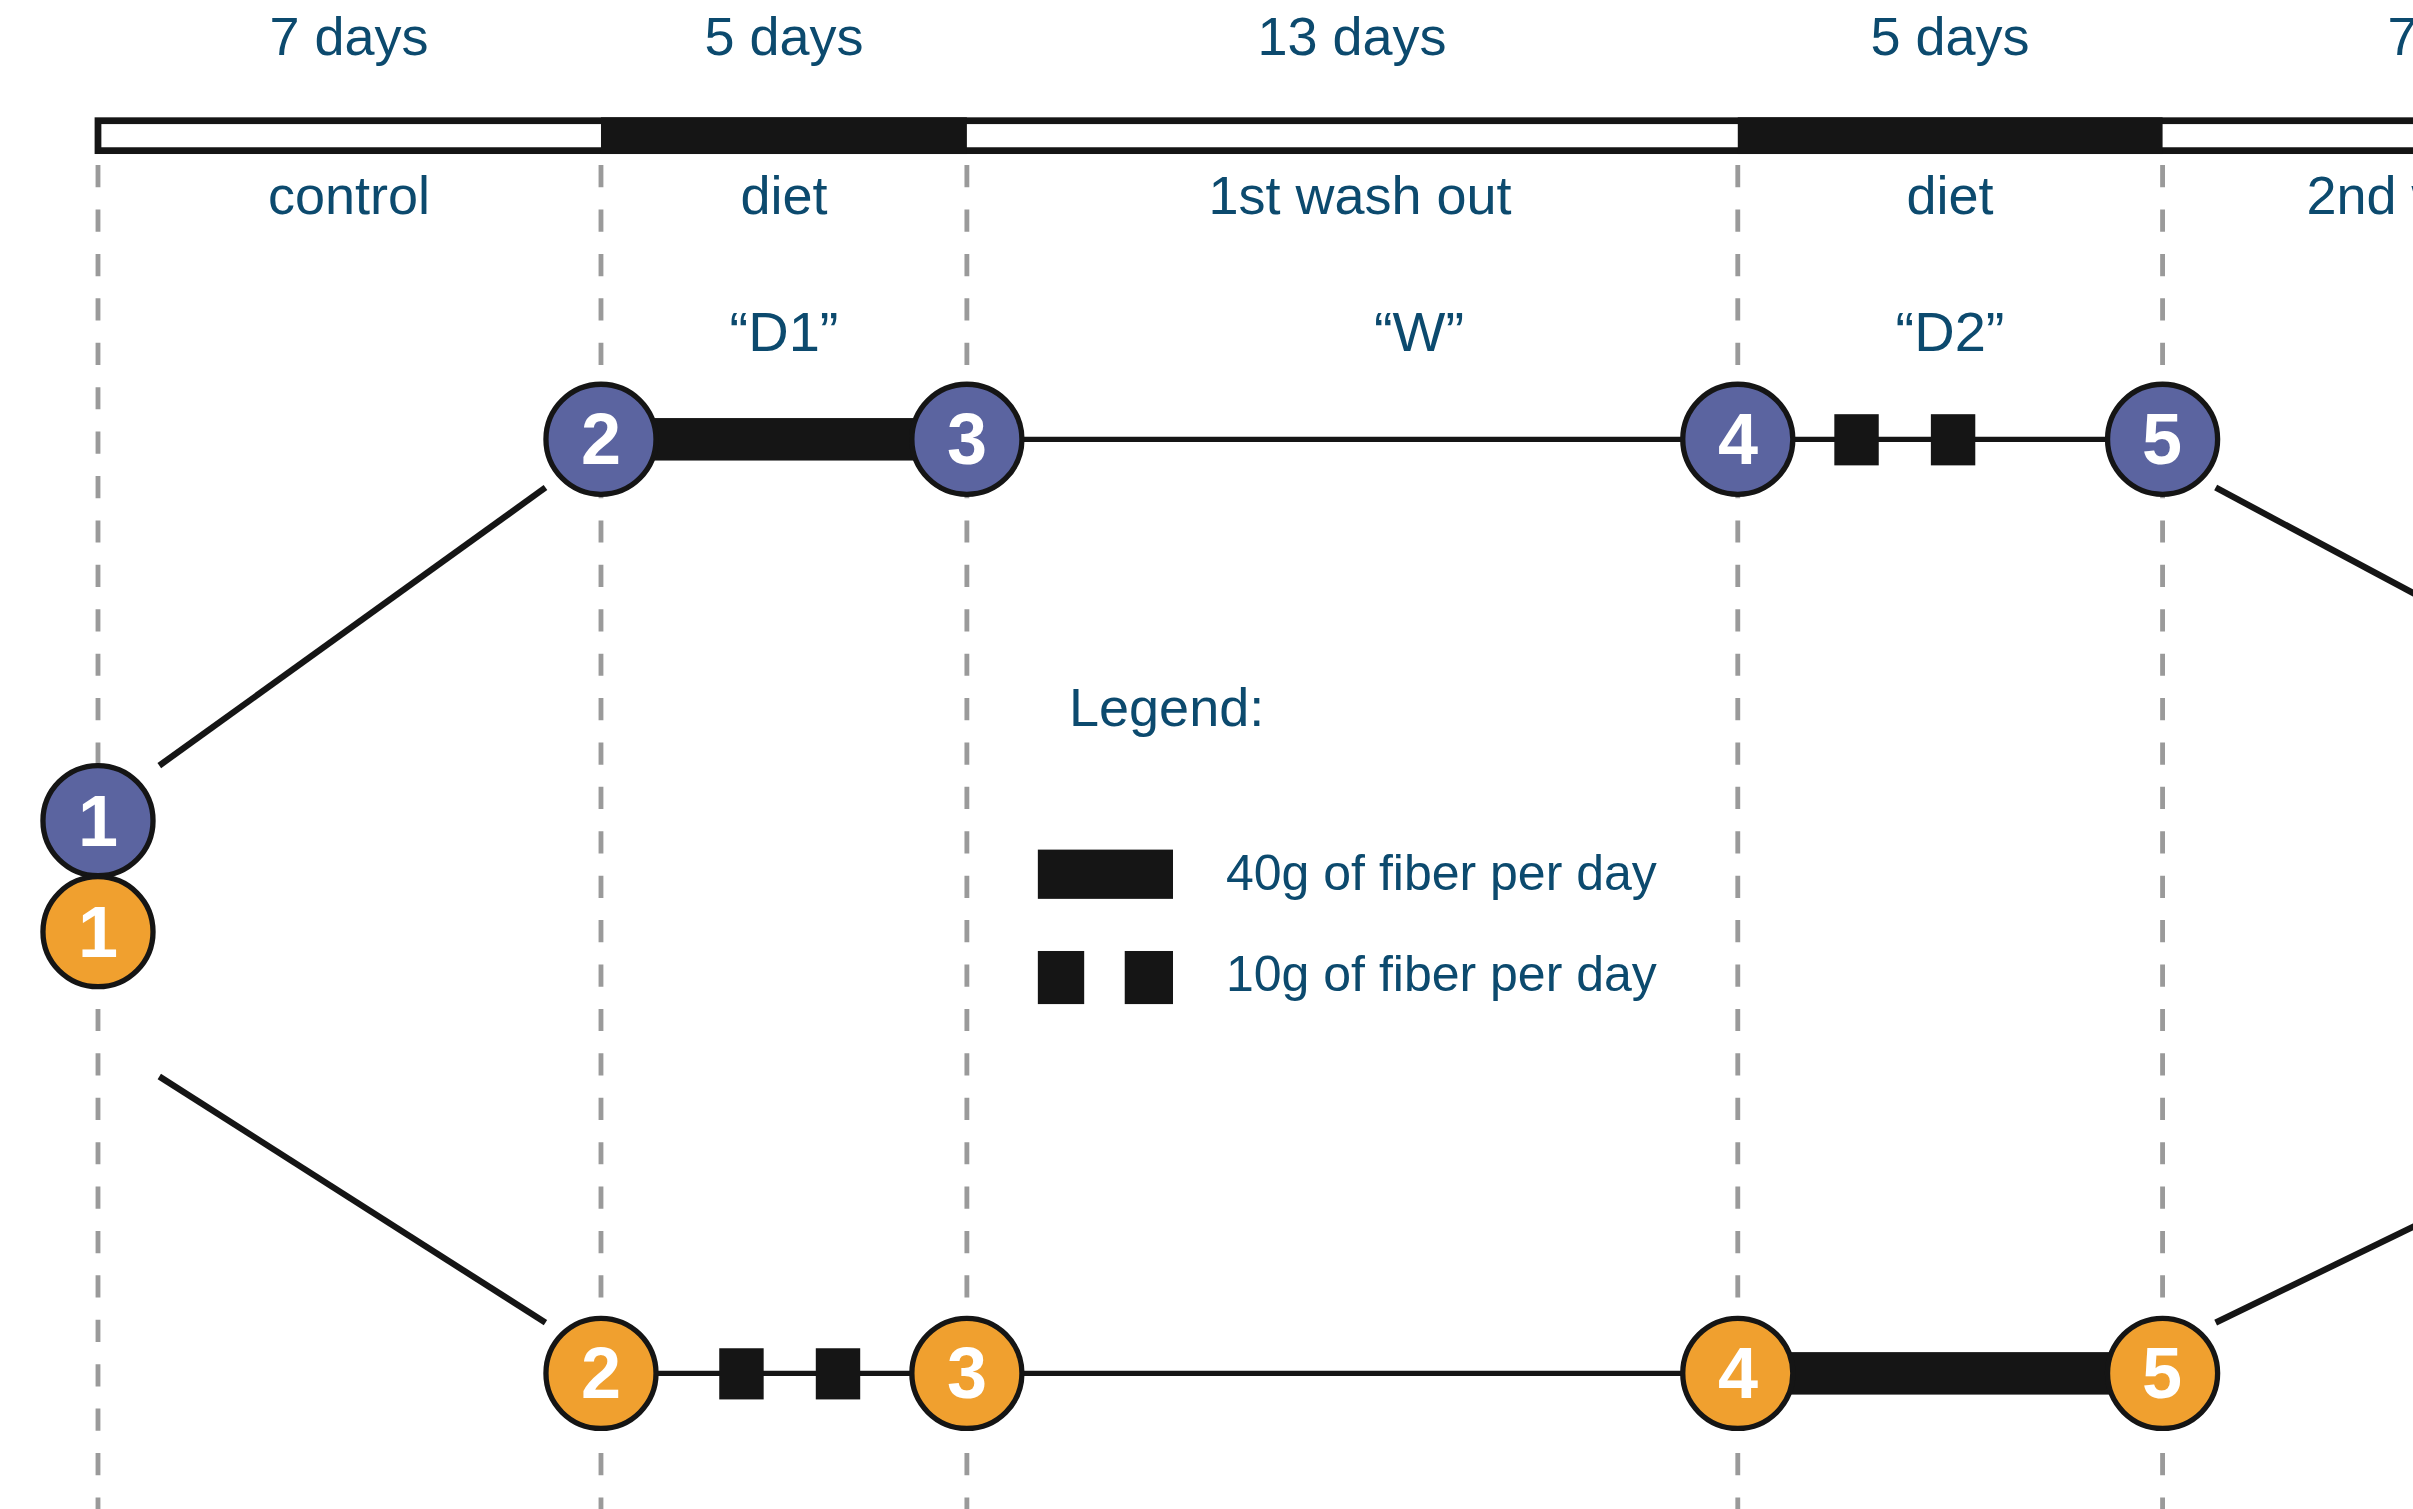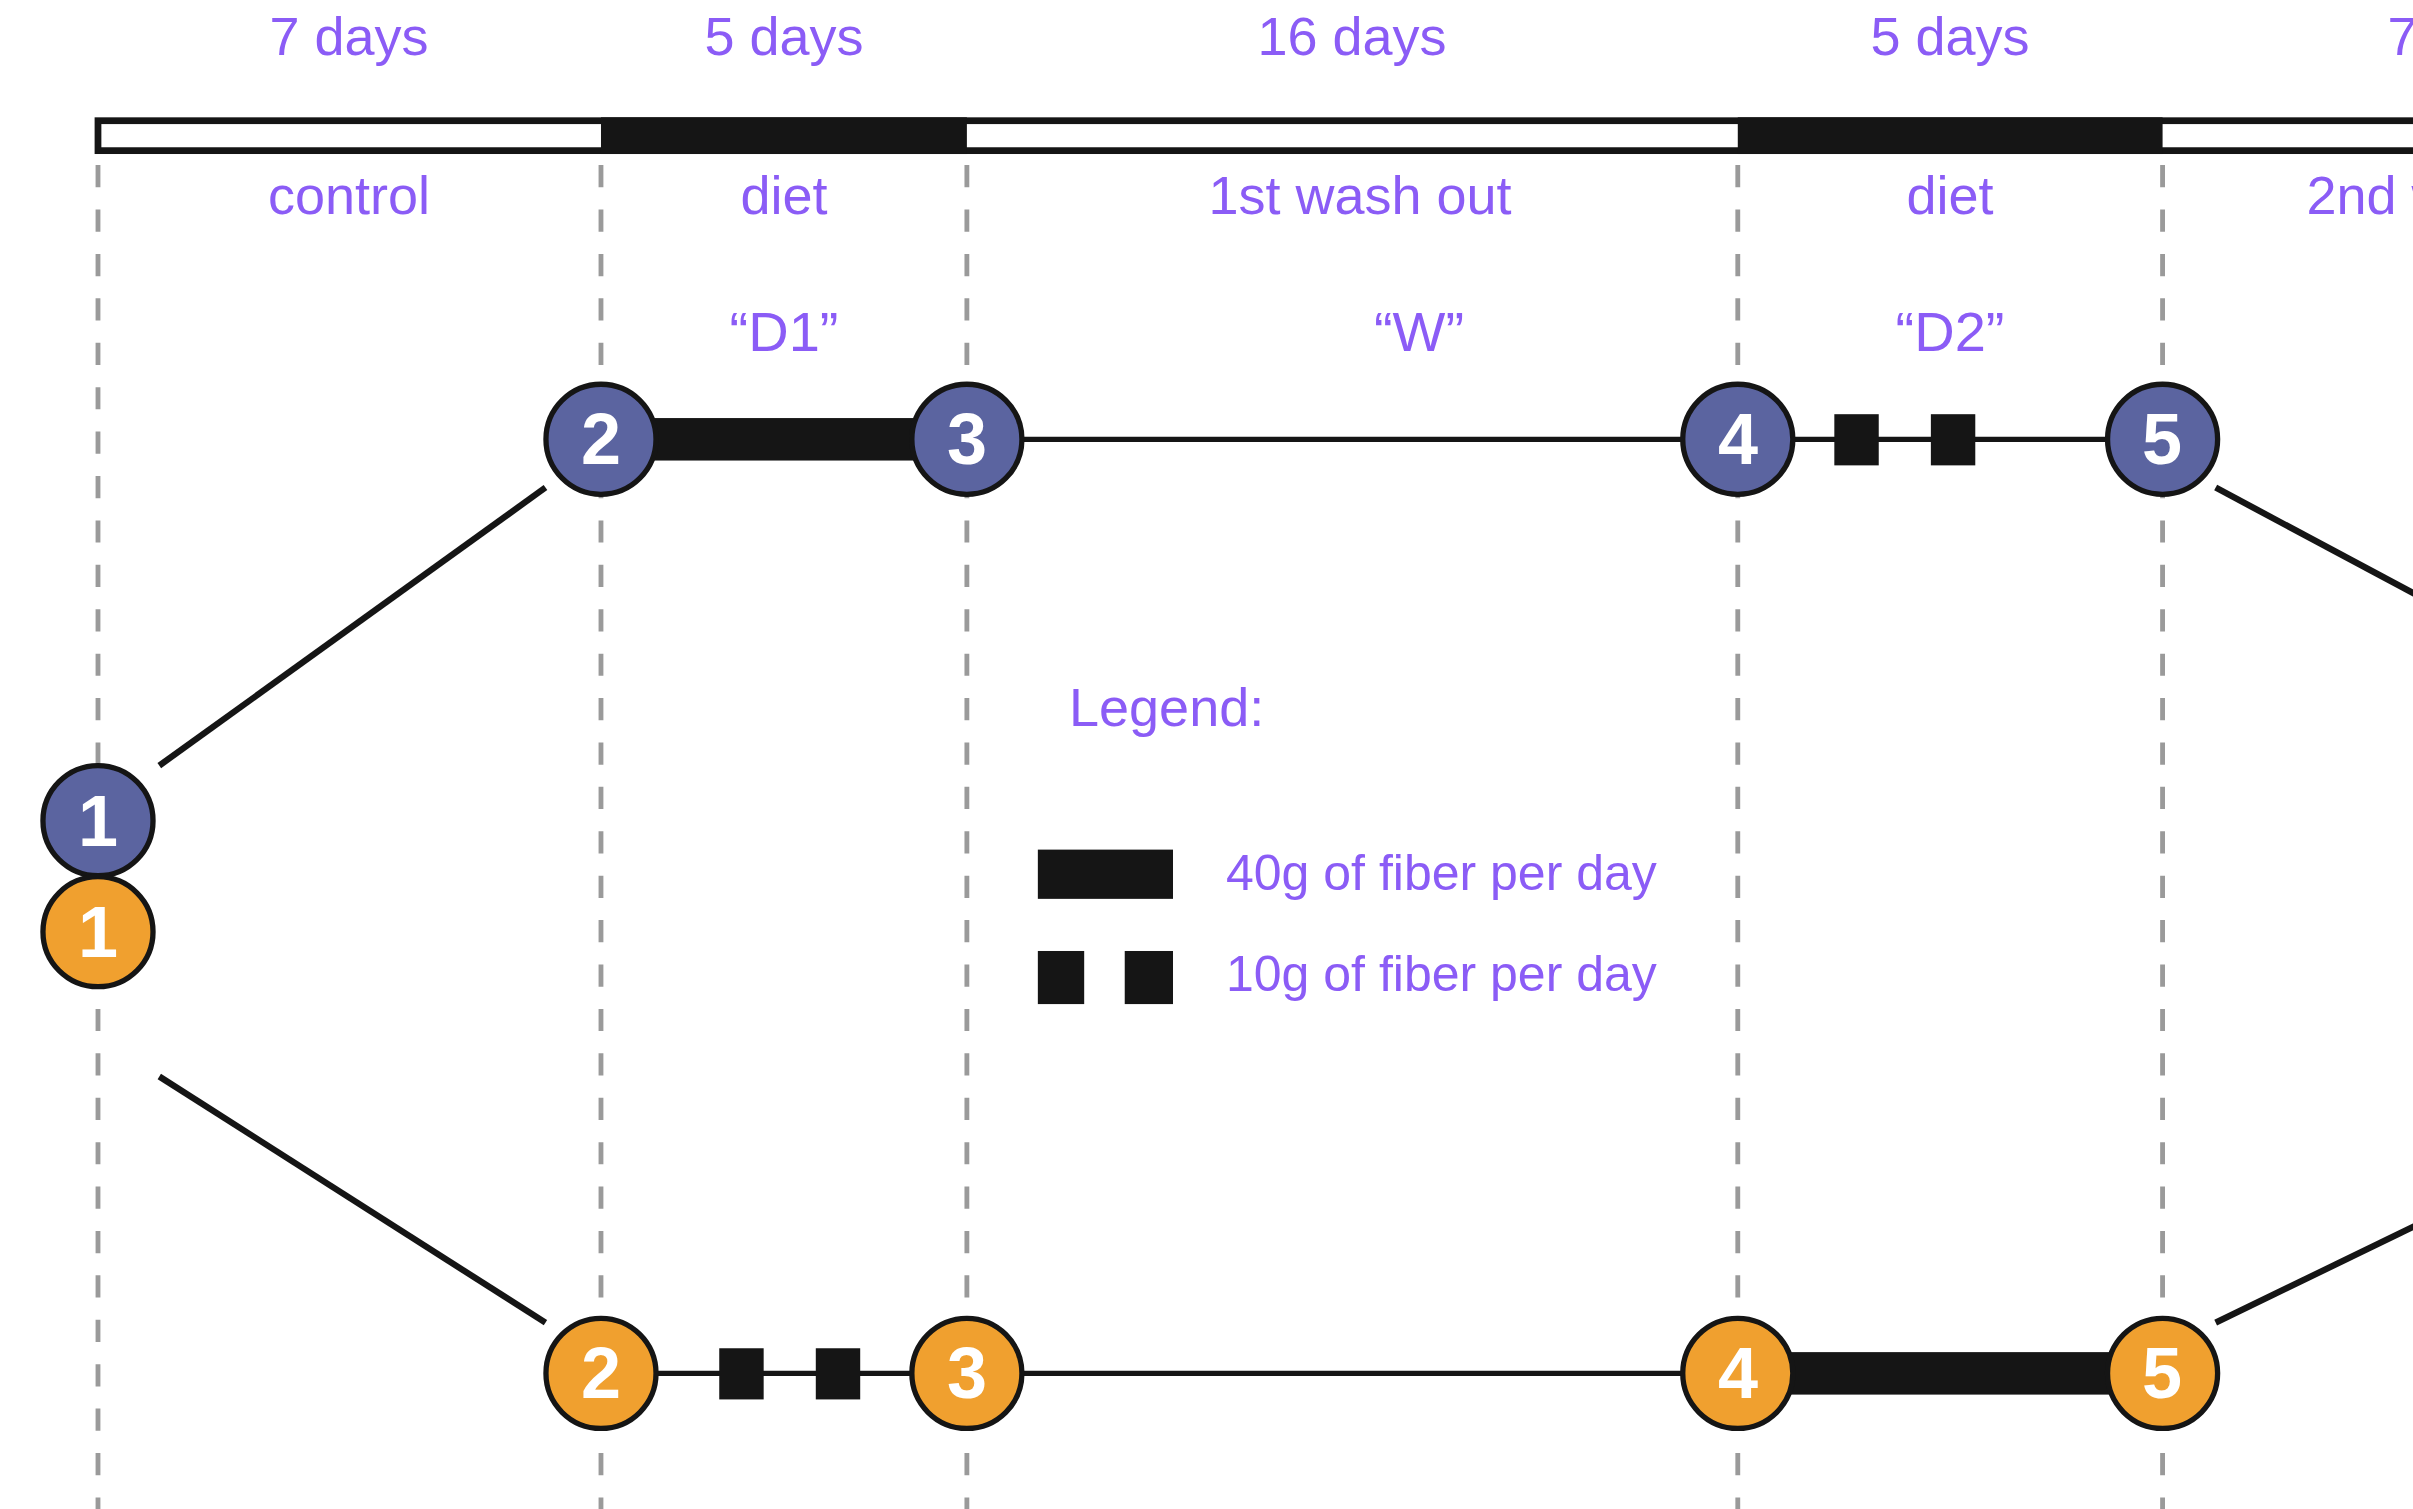--- a/index.html
+++ b/index.html
@@ -1,20 +1,20 @@
 <!DOCTYPE html>
 <html style="font-size:7.7px"><head>
 <meta charset="utf-8">
 <style>
   html,body{margin:0;padding:0;background:#ffffff;}
   body{width:2877px;height:1510px;position:relative;overflow:hidden;
        font-family:"Liberation Sans",sans-serif;color:#151515;}
   #stage{position:absolute;left:0;top:0;width:2877px;height:1510px;}
   svg#canvas{position:absolute;left:0;top:0;width:2877px;height:1510px;}
-  .txt{position:absolute;white-space:nowrap;color:#8b5cf6;}
+  .txt{position:absolute;white-space:nowrap;color:#0c4a6e;}
   .phase-days{font-size:54px;text-align:center;}
   .phase-name{font-size:54px;text-align:right;}
   .seg-label{font-size:56px;text-align:center;}
   .legend-title{font-size:54px;text-align:right;}
   .legend-text{font-size:50px;}
   .centered{transform:translateX(-50%);}
 </style>
 </head>
 <body>
 
@@ -99,21 +99,21 @@
   <div class="txt" style="left:2162px;top:439px;transform:translate(-50%,-50%);font-size:72px;font-weight:bold;color:#ffffff;">5</div>
 
   <div class="txt" style="left:98px;top:932px;transform:translate(-50%,-50%);font-size:72px;font-weight:bold;color:#ffffff;">1</div>
   <div class="txt" style="left:601px;top:1373px;transform:translate(-50%,-50%);font-size:72px;font-weight:bold;color:#ffffff;">2</div>
   <div class="txt" style="left:967px;top:1373px;transform:translate(-50%,-50%);font-size:72px;font-weight:bold;color:#ffffff;">3</div>
   <div class="txt" style="left:1738px;top:1373px;transform:translate(-50%,-50%);font-size:72px;font-weight:bold;color:#ffffff;">4</div>
   <div class="txt" style="left:2162px;top:1373px;transform:translate(-50%,-50%);font-size:72px;font-weight:bold;color:#ffffff;">5</div>
 
   <div class="txt phase-days centered" style="left:349px;top:4.8px;">7 days</div>
   <div class="txt phase-days centered" style="left:784px;top:4.8px;">5 days</div>
-  <div class="txt phase-days centered" style="left:1352px;top:4.8px;">16 days</div>
+  <div class="txt phase-days centered" style="left:1352px;top:4.8px;">13 days</div>
   <div class="txt phase-days centered" style="left:1950px;top:4.8px;">5 days</div>
   <div class="txt phase-days centered" style="left:2467px;top:4.8px;">7 days</div>
 
   <div class="txt phase-name centered" style="left:349px;top:164px;">control</div>
   <div class="txt phase-name centered" style="left:784px;top:164px;">diet</div>
   <div class="txt phase-name centered" style="left:1352px;top:164px;margin-left:8px;">1st wash out</div>
   <div class="txt phase-name centered" style="left:1950px;top:164px;">diet</div>
   <div class="txt phase-name centered" style="left:2467px;top:164px;">2nd wash out</div>
 
   <div class="txt seg-label centered" style="left:784px;top:299px;">“D1”</div>

